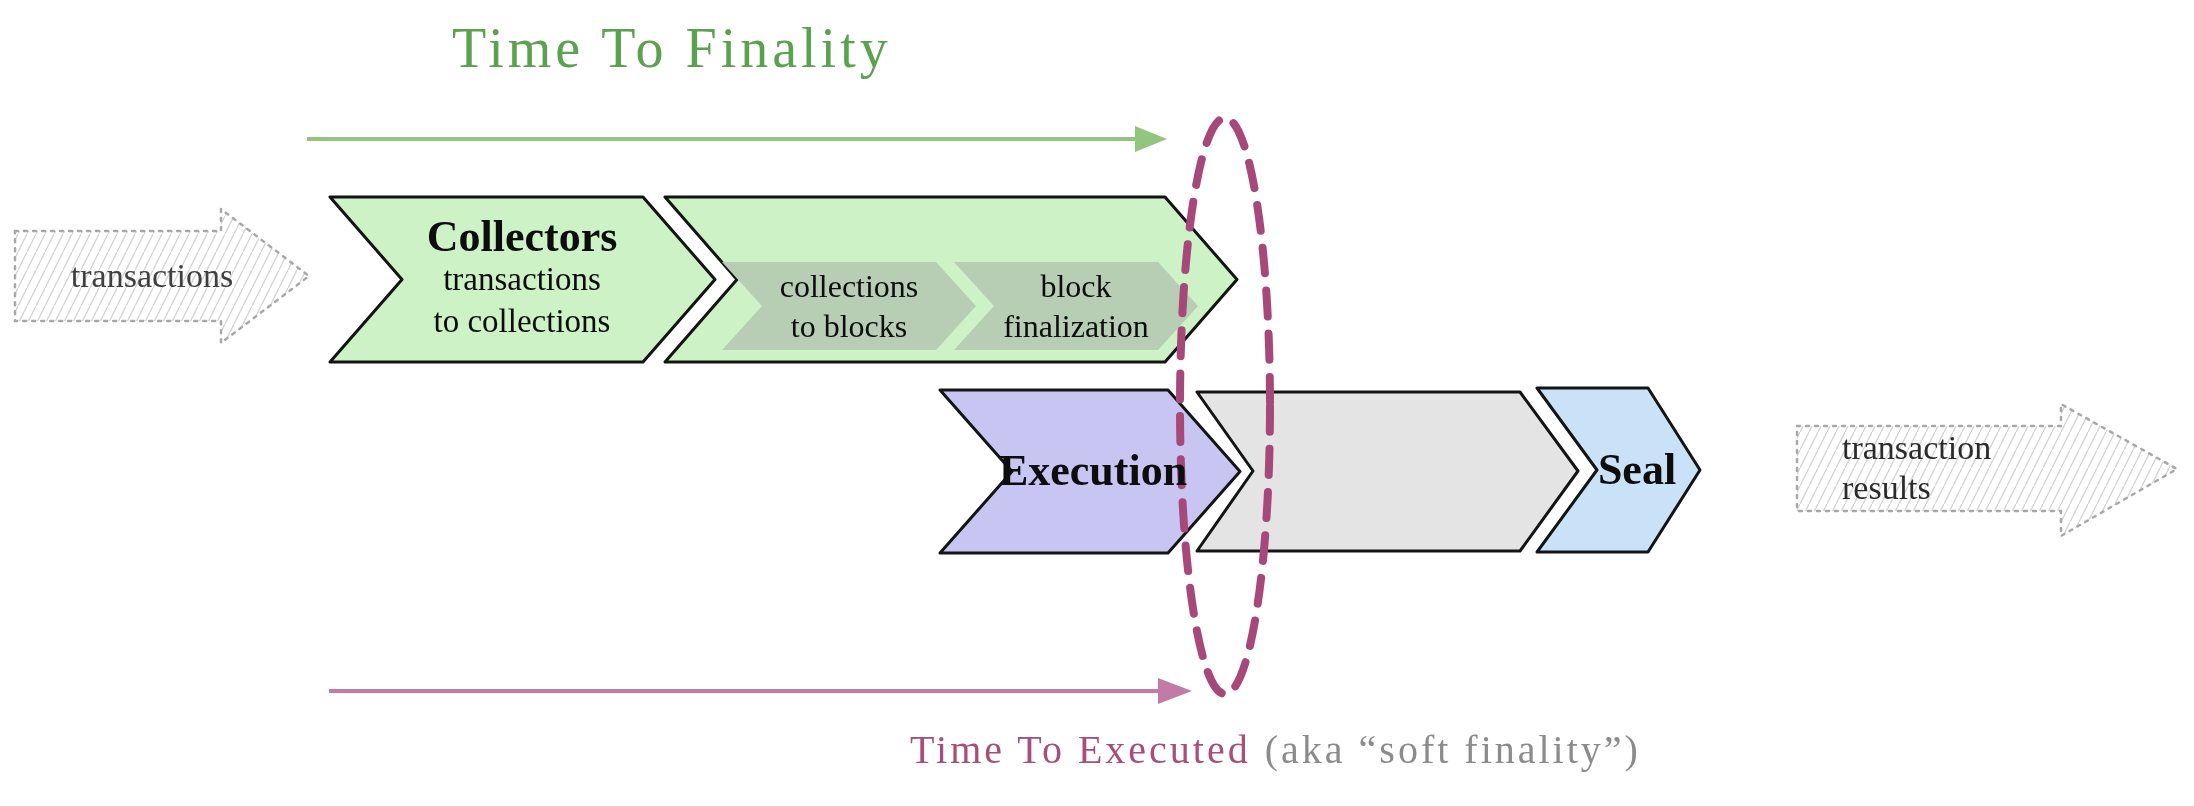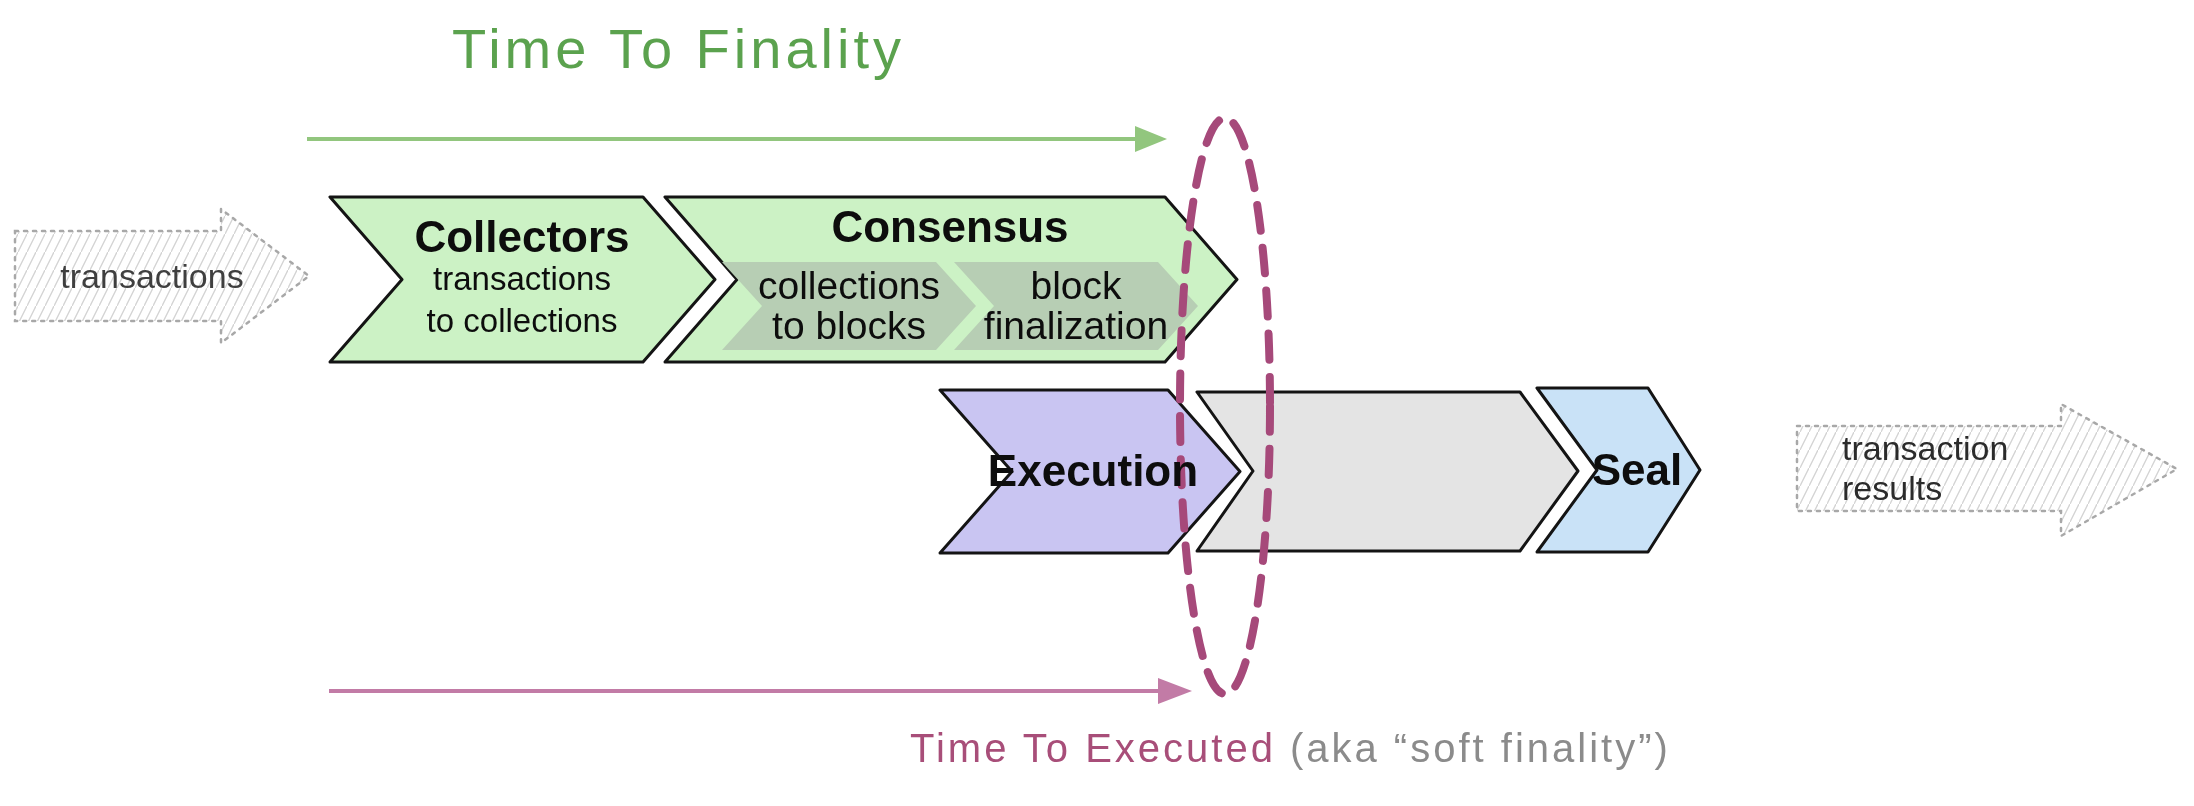--- a/index.html
+++ b/index.html
@@ -1,40 +1,40 @@
 <!DOCTYPE html>
 <html><head>
 <meta charset="utf-8">
 <style>
   html,body { margin:0; padding:0; background:#ffffff; }
   .stage {
     position:relative;
     width:2194px; height:806px;
     background:#ffffff;
     overflow:hidden;
-    font-family:Liberation Sans, sans-serif;
+    font-family:Liberation Serif, serif;
   }
   .stage svg { position:absolute; left:0; top:0; }
 
   .txt { position:absolute; color:#0d0d0d; }
   .ctr { transform:translate(-50%,-50%); text-align:center; }
   .ctr-y { transform:translateY(-50%); text-align:left; }
   .preline { white-space:pre-line; }
 
   .title-top {
     font-size:56px; letter-spacing:4px; color:#5ba24e; font-weight:400;
     white-space:nowrap;
   }
   .title-bottom { font-size:40px; letter-spacing:3px; white-space:nowrap; }
   .title-bottom .primary { color:#a84e79; }
   .title-bottom .secondary { color:#8b8b8b; margin-left:14px; }
 
   .stage-title   { font-size:44px; font-weight:700; line-height:42px; }
   .stage-sub     { font-size:33px; font-weight:400; line-height:42px; }
-  .substep-label { font-size:39px; font-weight:400; line-height:40px; }
+  .substep-label { font-size:32px; font-weight:400; line-height:40px; }
   .sketch-label  { font-size:34px; font-weight:400; color:#3f3f3f; line-height:40px; }
   .sketch-label.dark { color:#2b2b2b; }
 </style>
 </head>
 <body>
 
 <div class="stage">
 
   <svg width="2194" height="806" viewBox="0 0 2194 806">
     <defs>
@@ -72,21 +72,20 @@
   <div class="txt title-top" style="left:452px; top:16px;">Time To Finality</div>
 
   <div class="txt ctr sketch-label" style="left:152px; top:276px;">transactions</div>
 
   <div class="txt ctr" style="left:522px; top:279px;">
     <div class="stage-title">Collectors</div>
     <div class="stage-sub preline">transactions
 to collections</div>
   </div>
 
-  <div class="txt ctr stage-title" style="left:950px; top:227px;">Consensus</div>
   <div class="txt ctr substep-label preline" style="left:849px; top:306px;">collections
 to blocks</div>
   <div class="txt ctr substep-label preline" style="left:1076px; top:306px;">block
 finalization</div>
 
   <div class="txt ctr stage-title" style="left:1093px; top:471px;">Execution</div>
   <div class="txt ctr stage-title" style="left:1637px; top:470px;">Seal</div>
 
   <div class="txt ctr-y sketch-label dark preline" style="left:1842px; top:468px;">transaction
 results</div>

